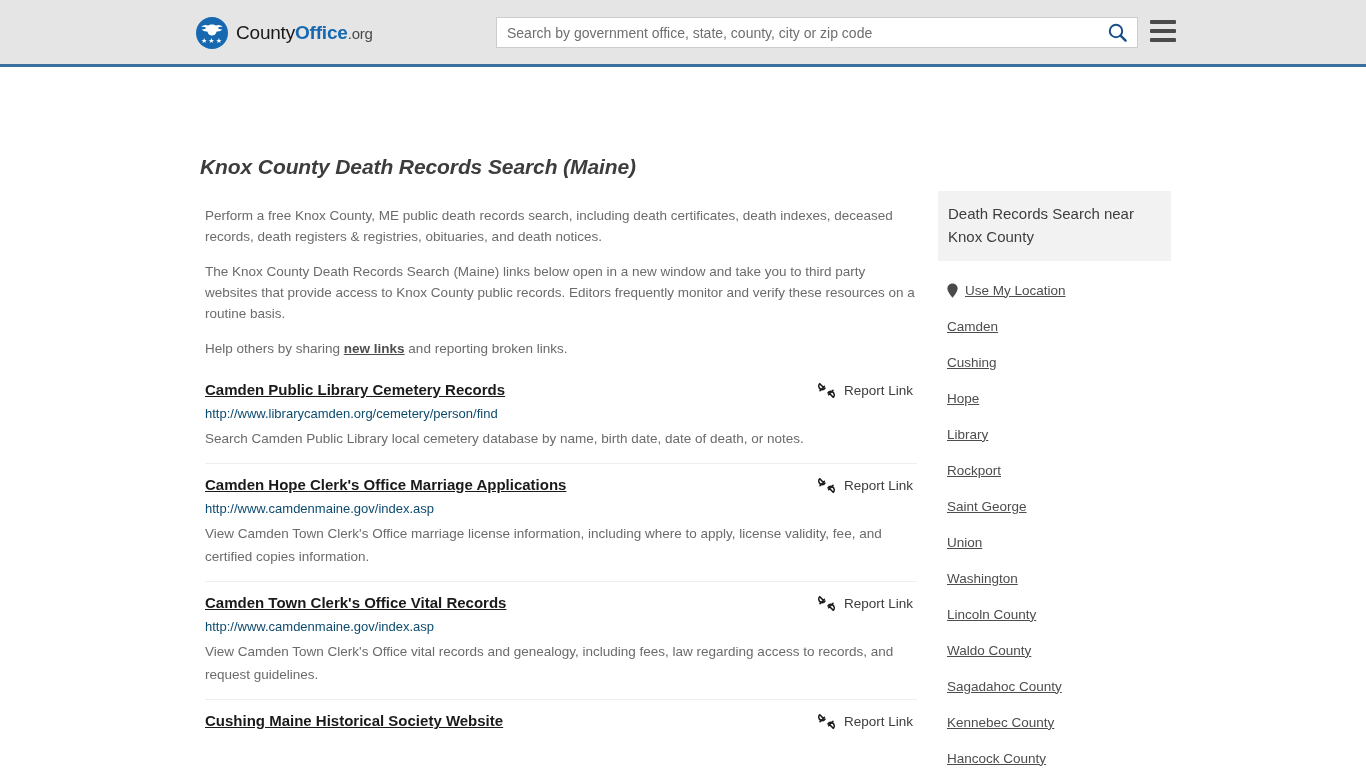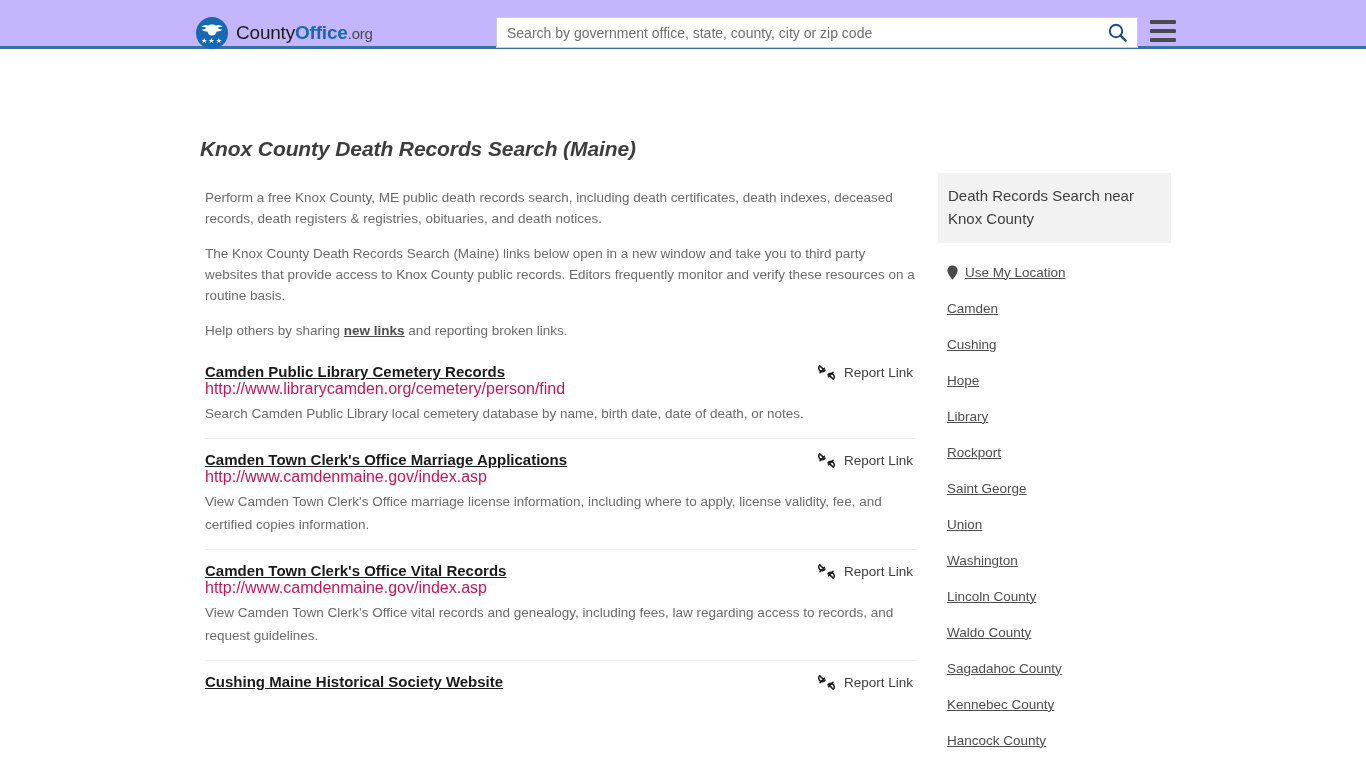--- a/index.html
+++ b/index.html
@@ -7,22 +7,22 @@
     margin: 0; padding: 0;
     width: 1366px; height: 768px;
     background: #ffffff;
     font-family: "Liberation Sans", sans-serif;
     overflow: hidden;
   }
 
   
   .site-header {
     position: relative;
-    height: 49px;
-    background: #c4b5fd;
+    height: 67px;
+    background: #e5e5e5;
     border-bottom: 3px solid #3a6f9f;
   }
   .logo-wrap {
     position: absolute;
     left: 196px; top: 17px;
     display: flex; align-items: center; gap: 8px;
     text-decoration: none;
   }
   .logo-mark {
     width: 32px; height: 32px; border-radius: 50%;
@@ -149,23 +149,23 @@
     flex: none;
     margin-top: 1px;
     cursor: pointer;
     padding-right: 4px;
   }
   .report-label {
     font-size: 13.5px; color: #3d3d3d; white-space: nowrap;
   }
   .result-url {
     display: block;
-    margin-top: 0;
-    font-size: 16px;
-    color: #be185d;
+    margin-top: 7px;
+    font-size: 13px;
+    color: #0c4a6e;
     text-decoration: none;
     line-height: 16px;
   }
   .result-desc {
     margin-top: 5px;
     font-size: 13.5px;
     line-height: 23px;
     color: #6b6b6b;
     max-width: 716px;
   }
@@ -255,21 +255,21 @@
                 <path d="M15 15 L10.6 10.6 M15 8.4 L10.6 12.8" stroke="#1a1a1a" stroke-width="1.5" fill="none" stroke-linecap="round"></path>
               </svg>
               <span class="report-label">Report Link</span>
             </span>
           </div>
           <a class="result-url" href="#">http://www.librarycamden.org/cemetery/person/find</a>
           <div class="result-desc">Search Camden Public Library local cemetery database by name, birth date, date of death, or notes.</div>
         </div>
         <div class="result">
           <div class="result-head">
-            <a class="result-title" href="#">Camden Town Clerk's Office Marriage Applications</a>
+            <a class="result-title" href="#">Camden Hope Clerk's Office Marriage Applications</a>
             <span class="report-link">
               <svg class="broken-link-icon" width="17" height="17" viewBox="0 0 17 17">
                 <path d="M2 2 L6.4 6.4 M2 8.6 L6.4 4.2" stroke="#1a1a1a" stroke-width="1.5" fill="none" stroke-linecap="round"></path>
                 <path d="M1.6 1.8 C0.2 3.4 0.6 5.9 2.4 7.0 C4.0 8.0 6.0 7.5 7.0 6.0" stroke="#1a1a1a" stroke-width="1.5" fill="none" stroke-linecap="round"></path>
                 <path d="M15.4 15.2 C16.8 13.6 16.4 11.1 14.6 10.0 C13.0 9.0 11.0 9.5 10.0 11.0" stroke="#1a1a1a" stroke-width="1.5" fill="none" stroke-linecap="round"></path>
                 <path d="M15 15 L10.6 10.6 M15 8.4 L10.6 12.8" stroke="#1a1a1a" stroke-width="1.5" fill="none" stroke-linecap="round"></path>
               </svg>
               <span class="report-label">Report Link</span>
             </span>
           </div>

